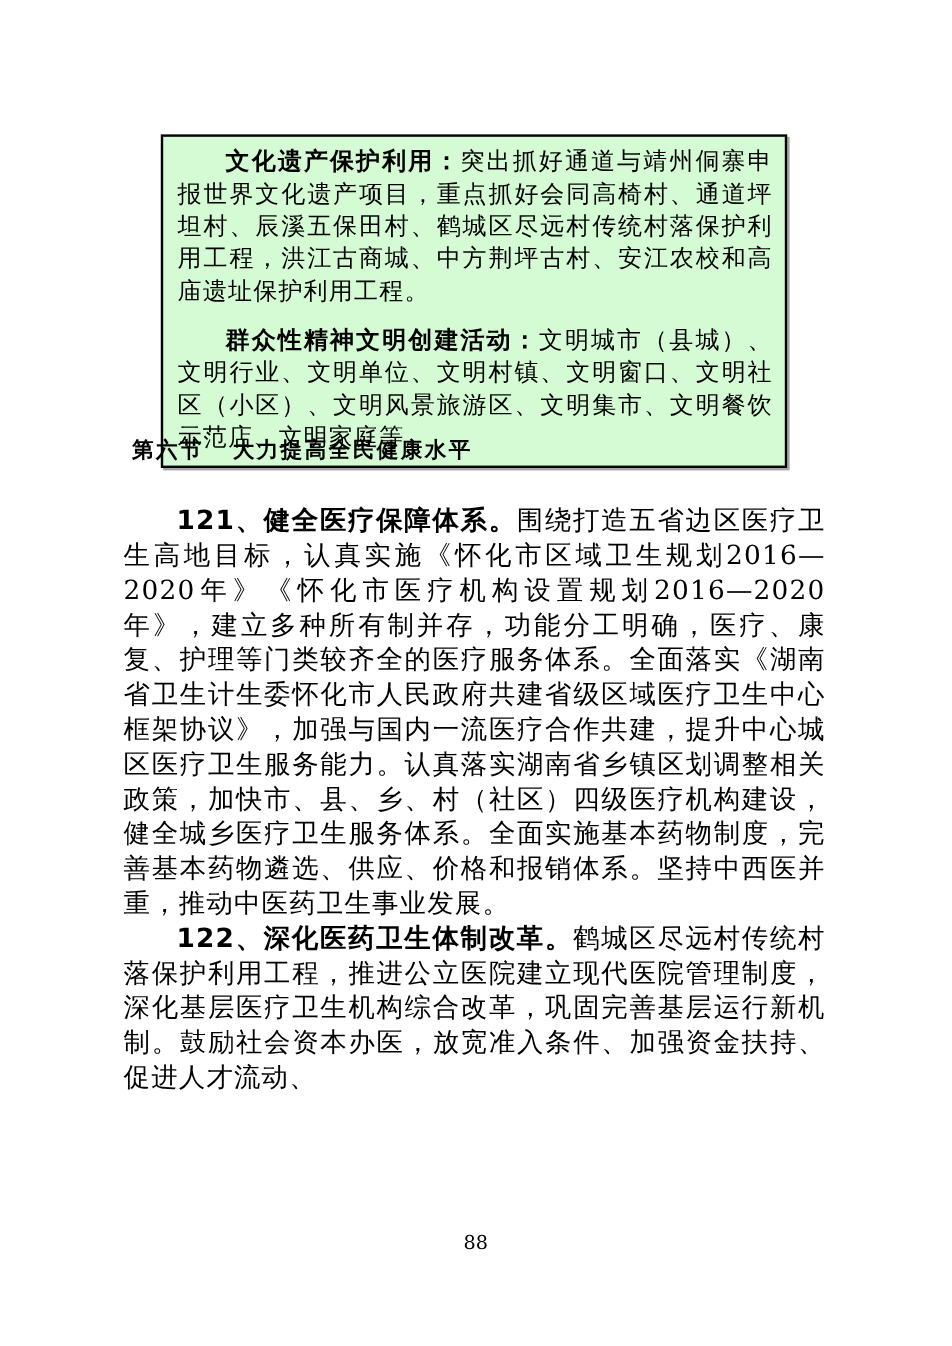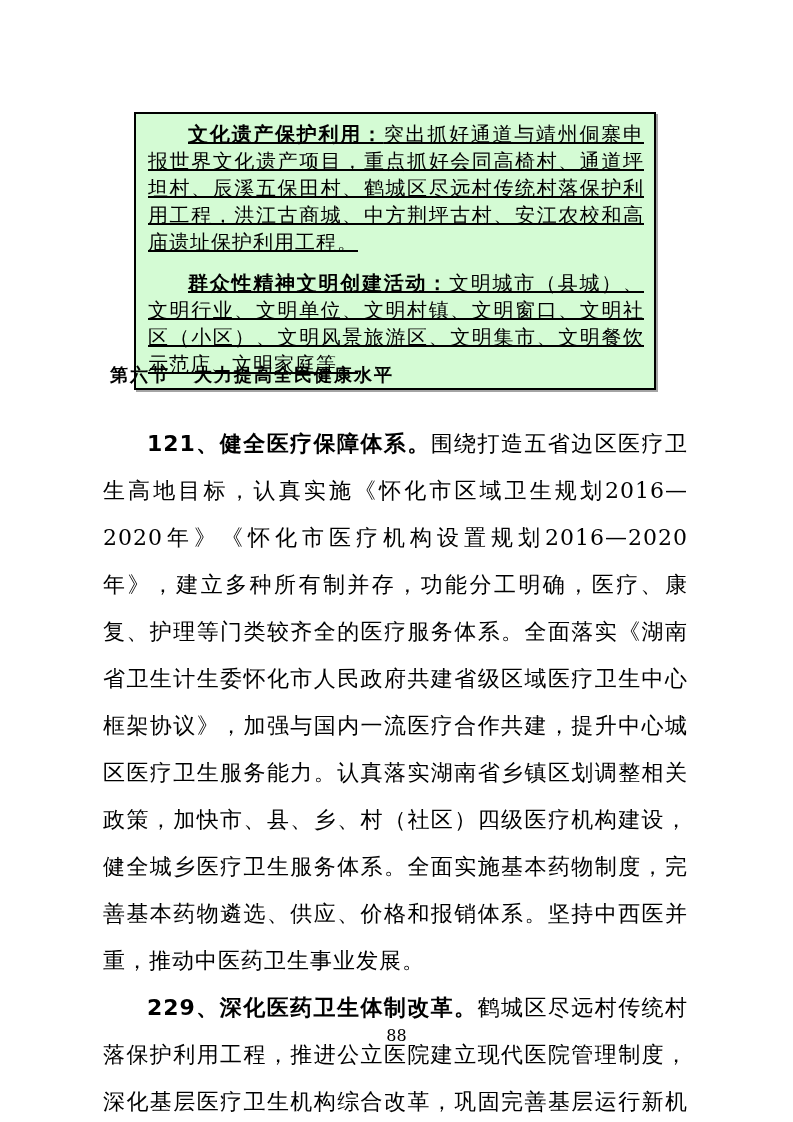--- a/index.html
+++ b/index.html
@@ -19,21 +19,20 @@
   
   .callout {
     position: absolute;
     left: 134px;
     top: 112px;
     width: 522px;
     background: #d4fbd4;
     border: 2px solid #000000;
     box-shadow: 2px 2px 0 rgba(90,90,90,0.55);
     padding: 7px 10px 10px 12px;
-    text-decoration: underline;
   }
   .callout p {
     margin: 0;
     font-size: 20px;
     line-height: 27px;
     text-indent: 2em;
     text-align: justify;
     letter-spacing: 1px;
   }
   .callout p + p { margin-top: 14px; }
@@ -60,21 +59,21 @@
   
   .body-text {
     position: absolute;
     left: 103px;
     top: 420px;
     width: 585px;
   }
   .body-text p {
     margin: 0;
     font-size: 22px;
-    line-height: 47px;
+    line-height: 29px;
     text-indent: 2em;
     text-align: justify;
     letter-spacing: 1px;
   }
 
   
   .page-number {
     position: absolute;
     left: 0;
     top: 1026px;
@@ -93,18 +92,18 @@
     <p><span class="lead">文化遗产保护利用：</span><span>突出抓好通道与靖州侗寨申报世界文化遗产项目，重点抓好会同高椅村、通道坪坦村、辰溪五保田村、鹤城区尽远村传统村落保护利用工程，洪江古商城、中方荆坪古村、安江农校和高庙遗址保护利用工程。</span></p>
     <p><span class="lead">群众性精神文明创建活动：</span><span>文明城市（县城）、文明行业、文明单位、文明村镇、文明窗口、文明社区（小区）、文明风景旅游区、文明集市、文明餐饮示范店、文明家庭等。</span></p>
   </div>
 
   <h2 class="section-heading">
     <span class="section-label">第六节</span><span class="section-title">大力提高全民健康水平</span>
   </h2>
 
   <div class="body-text">
     <p><span class="lead">121、健全医疗保障体系。</span><span>围绕打造五省边区医疗卫生高地目标，认真实施《怀化市区域卫生规划2016—2020年》《怀化市医疗机构设置规划2016—2020年》，建立多种所有制并存，功能分工明确，医疗、康复、护理等门类较齐全的医疗服务体系。全面落实《湖南省卫生计生委怀化市人民政府共建省级区域医疗卫生中心框架协议》，加强与国内一流医疗合作共建，提升中心城区医疗卫生服务能力。认真落实湖南省乡镇区划调整相关政策，加快市、县、乡、村（社区）四级医疗机构建设，健全城乡医疗卫生服务体系。全面实施基本药物制度，完善基本药物遴选、供应、价格和报销体系。坚持中西医并重，推动中医药卫生事业发展。</span></p>
-    <p><span class="lead">229、深化医药卫生体制改革。</span><span>鹤城区尽远村传统村落保护利用工程，推进公立医院建立现代医院管理制度，深化基层医疗卫生机构综合改革，巩固完善基层运行新机制。鼓励社会资本办医，放宽准入条件、加强资金扶持、促进人才流动、</span></p>
+    <p><span class="lead">122、深化医药卫生体制改革。</span><span>鹤城区尽远村传统村落保护利用工程，推进公立医院建立现代医院管理制度，深化基层医疗卫生机构综合改革，巩固完善基层运行新机制。鼓励社会资本办医，放宽准入条件、加强资金扶持、促进人才流动、</span></p>
   </div>
 
   <div class="page-number">88</div>
 
 </div>
 
 </body></html>

